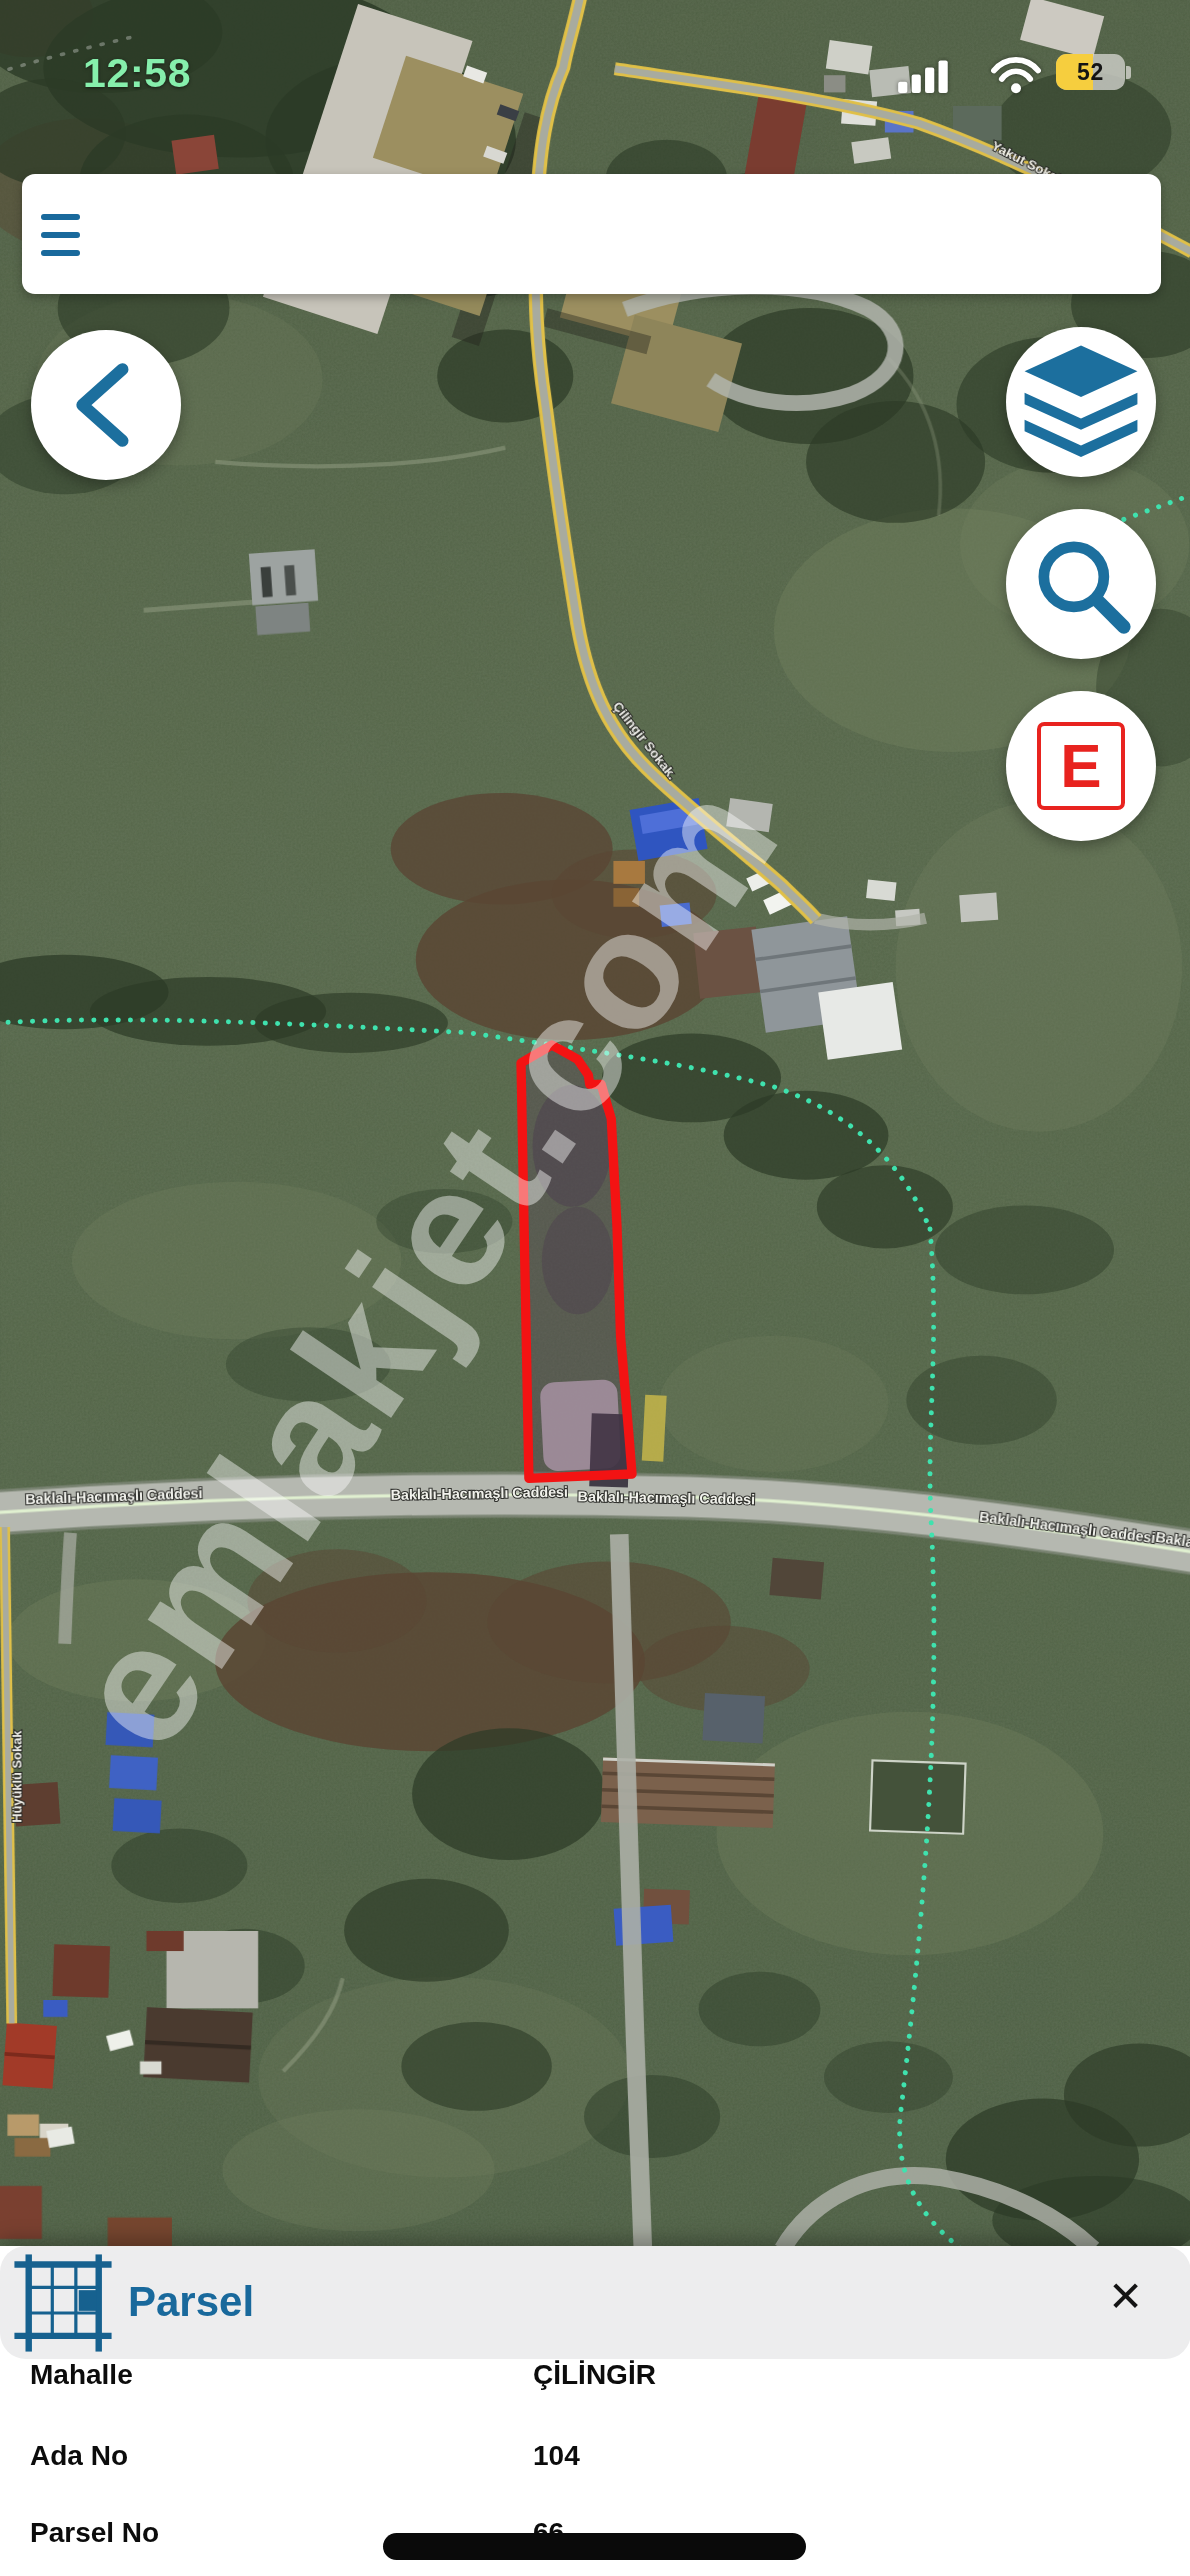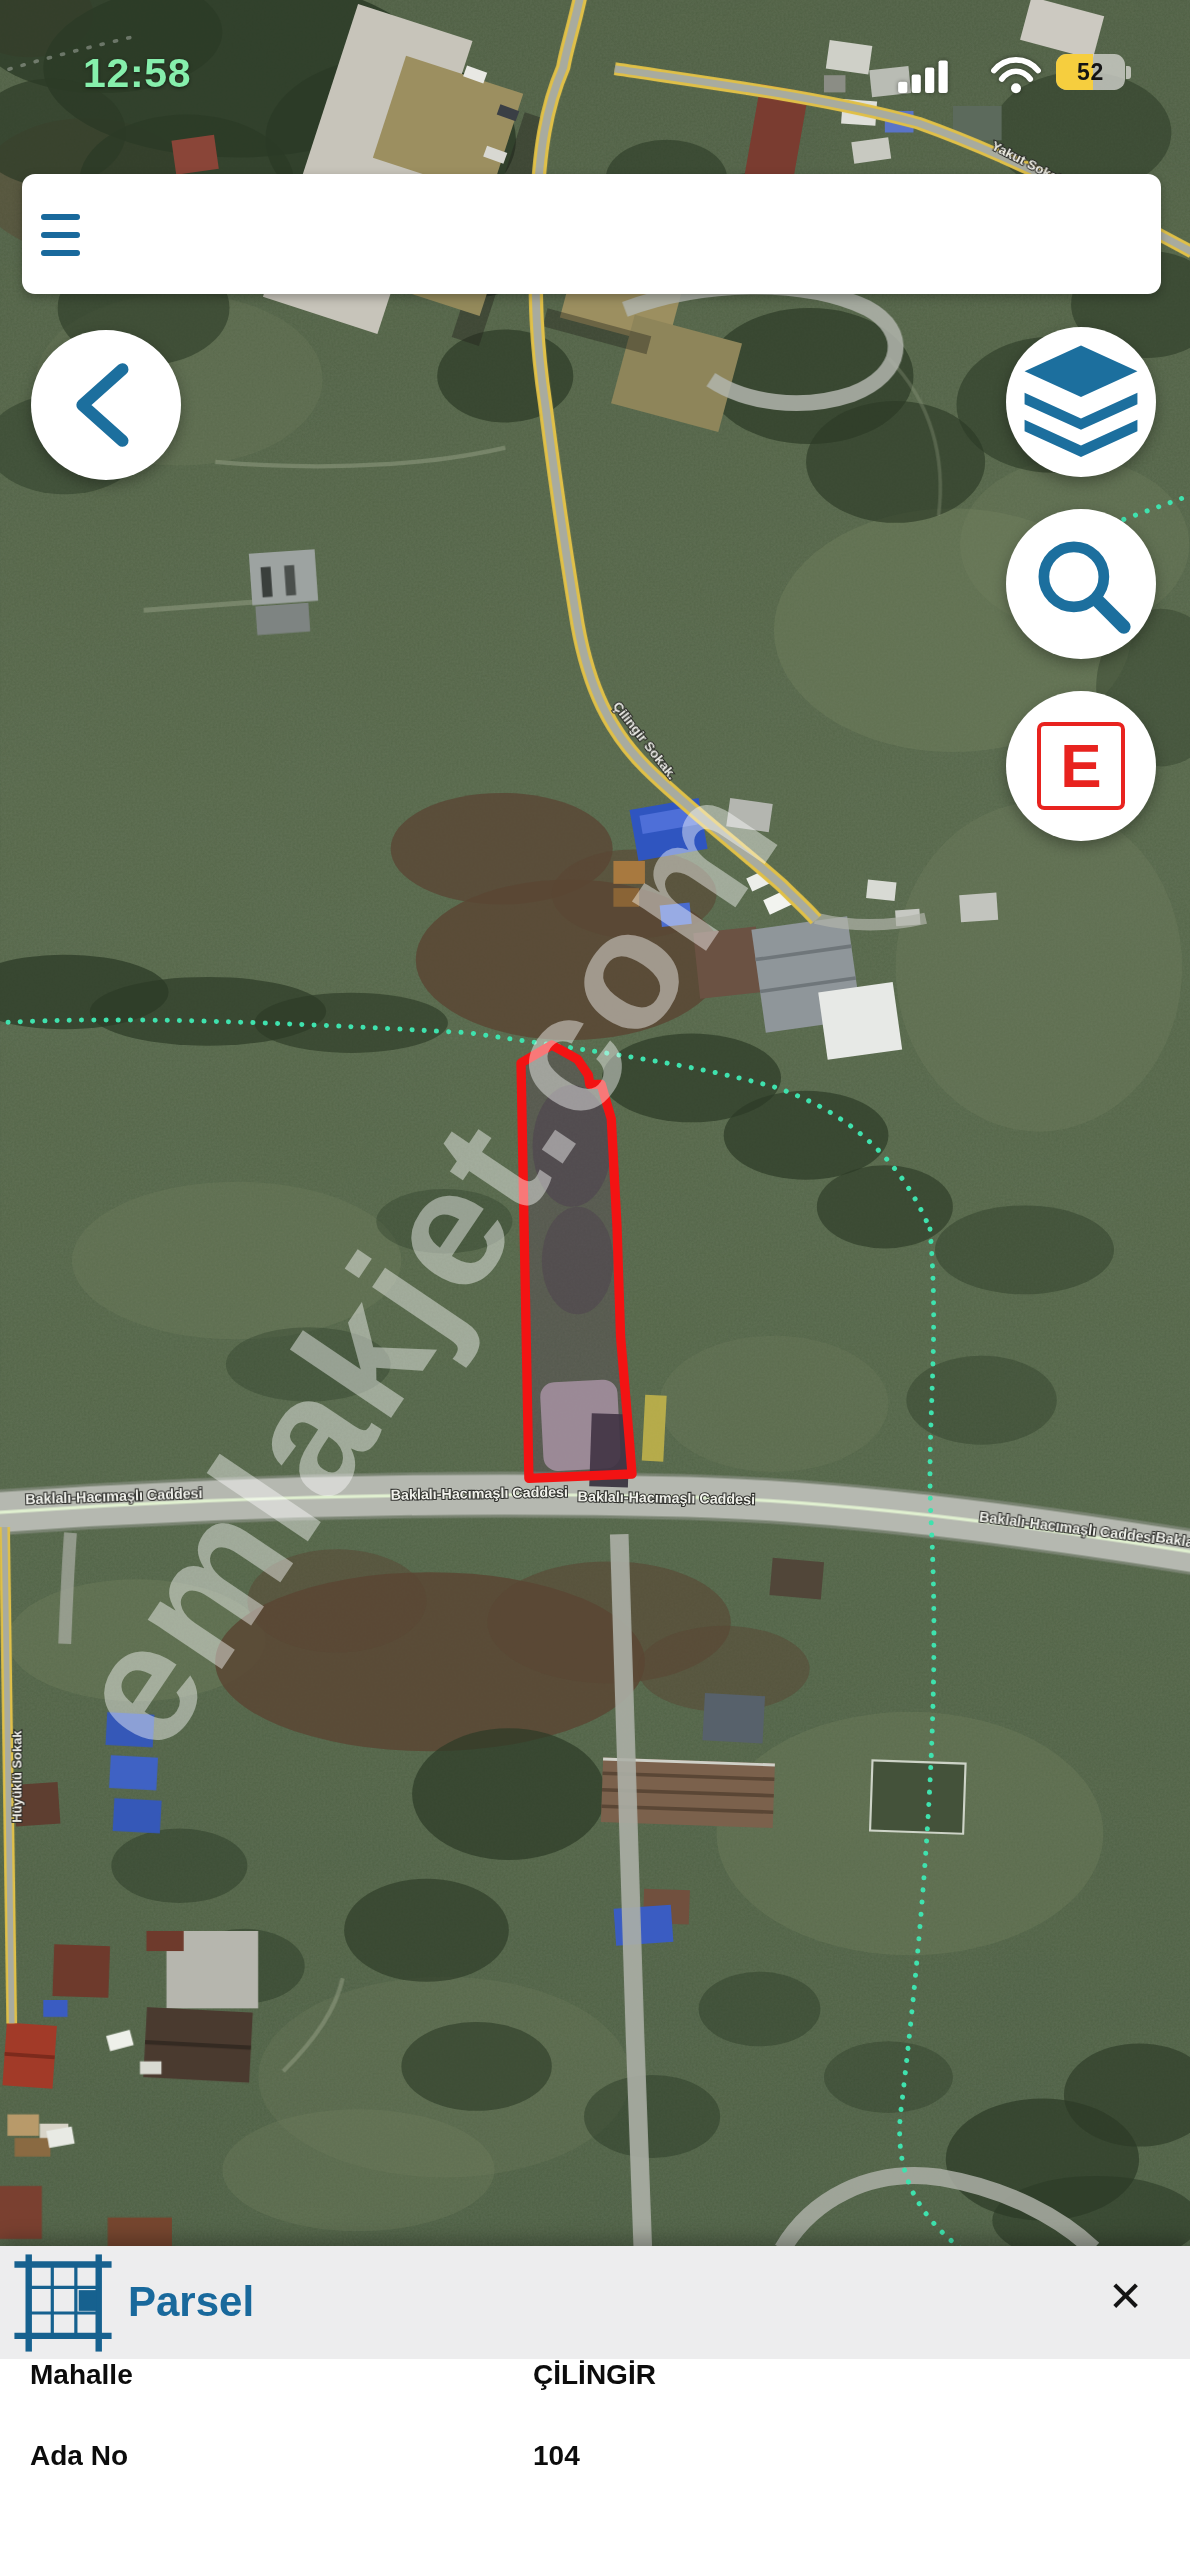--- a/index.html
+++ b/index.html
@@ -34,21 +34,21 @@
   .fab-back{left:31px;top:330px;}
   .fab-layers{left:1006px;top:327px;}
   .fab-search{left:1006px;top:509px;}
   .fab-e{left:1006px;top:691px;}
   .ebadge{width:80px;height:80px;border:4.3px solid #e8231f;border-radius:7.2px;
           display:flex;align-items:center;justify-content:center;
           color:#e8231f;font-size:62px;font-weight:bold;line-height:1;}
   
   .sheet{left:0;top:2246px;width:1191px;height:330px;background:#fff;
          box-shadow:0 -5.7px 18.6px rgba(0,0,0,.28);}
-  .sheet-head{position:absolute;left:0;top:0;width:1191px;height:113px;background:#ededee;}
+  .sheet-head{position:absolute;left:0;top:0;width:1191px;height:113px;background:#ededee;border-radius:26px;}
   .sheet-title{position:absolute;left:128px;top:31.5px;font-size:42px;font-weight:bold;color:#19699c;}
   .sheet-close{position:absolute;right:37px;top:26px;font-size:42px;font-weight:bold;color:#141414;
                width:57px;text-align:center;cursor:pointer;}
   .prow{position:absolute;left:30px;width:1132px;height:57px;font-size:28px;font-weight:bold;color:#0c0c0c;}
   .prow .val{position:absolute;left:479px;top:0;margin-left:24px;}
   .prow1{top:113px;}
   .prow2{top:194px;}
   .prow3{top:271px;}
   .redact{position:absolute;left:353px;top:15.8px;width:423px;height:27px;border-radius:13.6px;
           background:#0a0a0a;z-index:3;}
@@ -384,14 +384,19 @@
   </div>
 
   <div class="prow prow1">
     <span>Mahalle</span>
     <span class="val">ÇİLİNGİR</span>
   </div>
   <div class="prow prow2">
     <span>Ada No</span>
     <span class="val">104</span>
   </div>
+  <div class="prow prow3">
+    <span>Parsel No</span>
+    <span class="val">66</span>
+    <div class="redact"></div>
+  </div>
 </div>
 
 
 </body></html>

